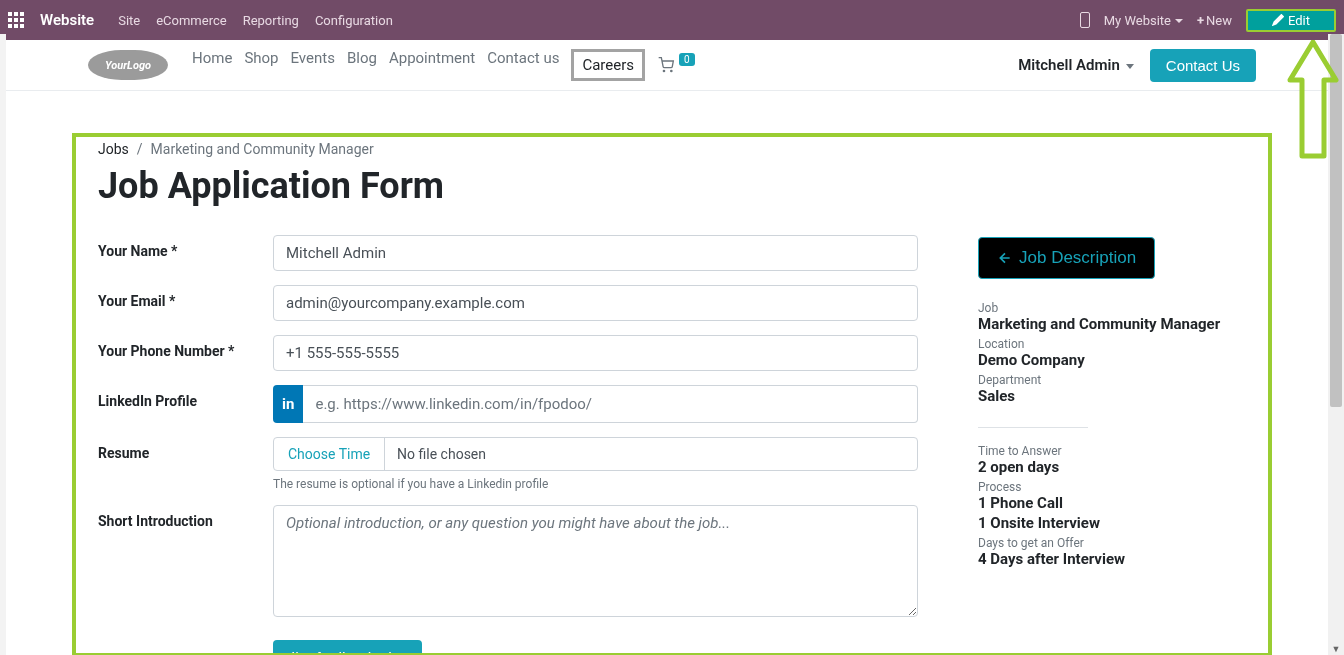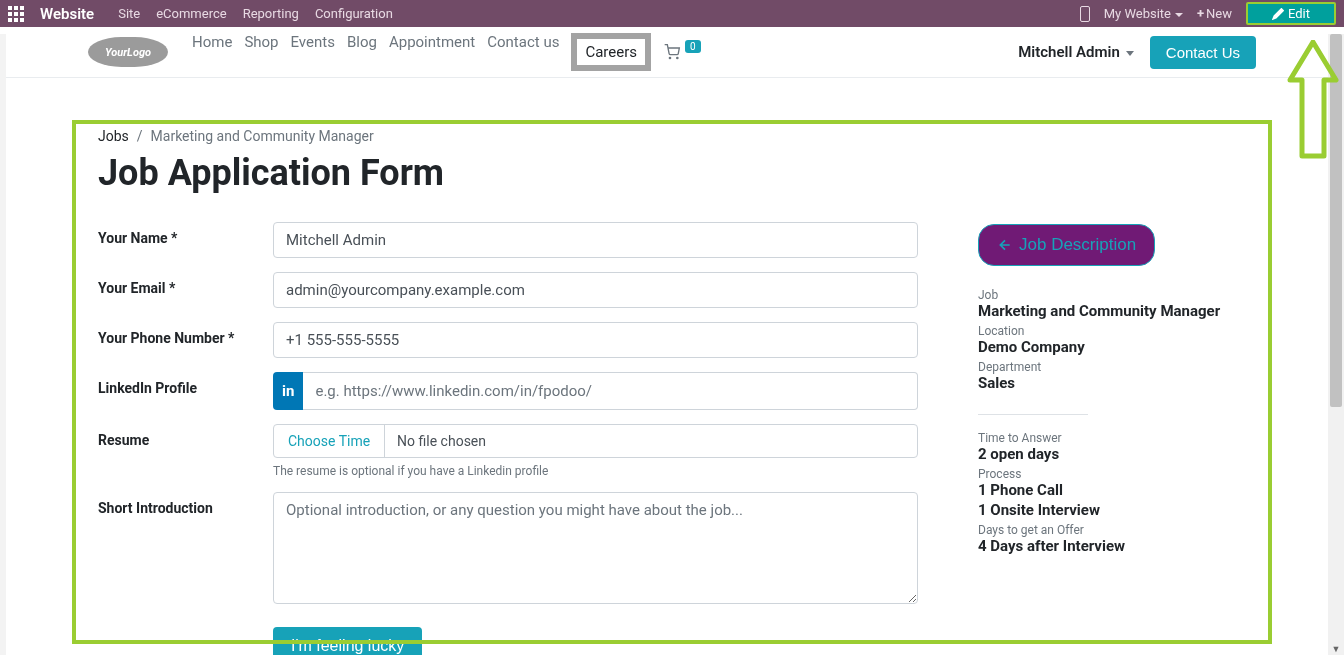--- a/index.html
+++ b/index.html
@@ -1,19 +1,19 @@
 <!DOCTYPE html>
 <html><head>
 <meta charset="utf-8">
 <style>
   * { box-sizing: border-box; margin: 0; padding: 0; }
   body { font-family: -apple-system, BlinkMacSystemFont, "Segoe UI", Roboto, "Helvetica Neue", Arial, sans-serif; background: #fff; color: #212529; font-size: 14px; }
   
   
-  .topbar { background: #714B67; color: #fff; height: 27px; display: flex; align-items: center; padding: 0 8px; font-size: 13px; }
+  .topbar { background: #714B67; color: #fff; height: 40px; display: flex; align-items: center; padding: 0 8px; font-size: 13px; }
   .topbar-left { display: flex; align-items: center; gap: 16px; }
   .apps-icon { display: grid; grid-template-columns: repeat(3, 4px); grid-template-rows: repeat(3, 4px); gap: 2px; cursor: pointer; }
   .apps-icon span { background: #fff; width: 4px; height: 4px; }
   .topbar-brand { font-weight: 600; font-size: 15px; margin-right: 8px; }
   .topbar-item { cursor: pointer; color: #e8d9e3; }
   .topbar-right { margin-left: auto; display: flex; align-items: center; gap: 14px; }
   .topbar-mobile { width: 10px; height: 16px; border: 1.5px solid #e8d9e3; border-radius: 2px; }
   .topbar-caret::after { content: ""; display: inline-block; margin-left: 4px; border-left: 4px solid transparent; border-right: 4px solid transparent; border-top: 4px solid #e8d9e3; vertical-align: middle; }
   .topbar-plus { font-weight: 700; margin-right: 2px; }
   .edit-btn { background: #00A09D; color: #fff; padding: 2px 24px; border-radius: 2px; display: flex; align-items: center; gap: 4px; cursor: pointer; border: 2px solid #9ACD32; }
@@ -21,21 +21,21 @@
   
   
   .hl-arrow { position: fixed; top: 40px; right: 4px; z-index: 10; pointer-events: none; }
   
   
   .site-header { border-bottom: 1px solid #e9ecef; background: #fff; }
   .site-header-inner { max-width: 1200px; margin: 0 auto; padding: 13px 16px; height: 50px; display: flex; align-items: center; }
   .logo { width: 80px; height: 30px; background: #9b9b9b; border-radius: 50% / 60%; display:flex; align-items:center; justify-content:center; color:#fff; font-size:11px; font-style:italic; font-weight:700; }
   .nav { display: flex; gap: 12px; margin-left: 24px; }
   .nav a { color: #6c757d; text-decoration: none; font-size: 15px; cursor: pointer; }
-  .nav a.active { color: #212529; border: 6px solid #a3a3a3; padding: 4px 8px; background: #fff; }
+  .nav a.active { color: #212529; border: 3px solid #a3a3a3; padding: 4px 8px; background: #fff; }
   .cart { margin-left: 12px; display:flex; align-items:center; color:#6c757d; cursor:pointer; gap:4px;}
   .cart-badge { background:#17a2b8; color:#fff; font-size:10px; padding:1px 5px; border-radius:3px; position:relative; top:-6px;}
   .header-right { margin-left: auto; display: flex; align-items: center; gap: 16px; }
   .user-drop { font-weight: 600; font-size: 15px; cursor:pointer;}
   .user-drop::after { content:""; display:inline-block; margin-left:6px; border-left:4px solid transparent; border-right:4px solid transparent; border-top:5px solid #6c757d; vertical-align: middle;}
   .contact-btn { background:#17a2b8; color:#fff; border:none; padding:8px 16px; border-radius:4px; font-size:15px; cursor:pointer;}
   
   
   .page-wrap { position: relative; }
   .hl-box { border: 4px solid #9ACD32; position: absolute; left: 72px; top: 42px; right: 72px; height: 524px; pointer-events:none; }
@@ -56,25 +56,25 @@
   .form-field { flex:1; }
   .form-control { width:100%; padding: 8px 12px; border:1px solid #ced4da; border-radius:4px; font-size:15px; font-family:inherit; color:#495057;}
   .form-control::placeholder { color:#6c757d; }
   .input-group { display:flex; }
   .input-addon { background:#0077b5; color:#fff; width:32px; height:38px; display:flex; align-items:center; justify-content:center; font-weight:700; border-radius:4px 0 0 4px; font-size:15px;}
   .input-group .form-control { border-radius: 0 4px 4px 0; border-left:none;}
   .file-wrap { display:flex; border:1px solid #ced4da; border-radius:4px; overflow:hidden;}
   .file-btn { padding:8px 14px; color:#17a2b8; border-right:1px solid #ced4da; font-size:14px; cursor:pointer;}
   .file-text { padding:8px 12px; color:#495057; font-size:14px;}
   .help-text { font-size:12px; color:#6c757d; margin-top:6px;}
-  textarea.form-control { height:112px; resize: both;}
+  textarea.form-control { height:112px; resize: both; font-style: italic;}
   .submit-btn { background:#17a2b8; color:#fff; border:none; padding:10px 18px; border-radius:4px; font-size:16px; cursor:pointer; margin-left:175px; margin-top:6px;}
   
   
-  .job-desc-btn { border:1px solid #17a2b8; color:#17a2b8; background:#701a75; padding:10px 18px; border-radius:16px; font-size:17px; cursor:pointer; display:flex; align-items:center; gap:6px; margin-bottom: 22px;}
+  .job-desc-btn { border:1px solid #17a2b8; color:#17a2b8; background:#000000; padding:10px 18px; border-radius:4px; font-size:17px; cursor:pointer; display:flex; align-items:center; gap:6px; margin-bottom: 22px;}
   .side-meta { font-size:12px; color:#6c757d; margin-top: 4px;}
   .side-val { font-size:15px; font-weight:700; color:#212529; margin-bottom: 2px;}
   .side-sep { border:none; border-top:1px solid #dee2e6; margin: 22px 0 16px; width: 110px;}
   
   
   .scrollbar-v { position:fixed; right:0; top:34px; bottom:0; width:16px; background:#f1f1f1;}
   .scrollbar-v .thumb { position:absolute; top:0; left:2px; right:2px; height:60%; background:#c1c1c1; border-radius:2px;}
   .scrollbar-v .arrow { position:absolute; left:0; right:0; text-align:center; font-size:9px; color:#666;}
   .scrollbar-v .arrow.up { top:1px;} .scrollbar-v .arrow.down { bottom:1px;}
   .left-scroll { position:fixed; left:0; top:34px; bottom:0; width:6px; background:#f3f3f3;}

